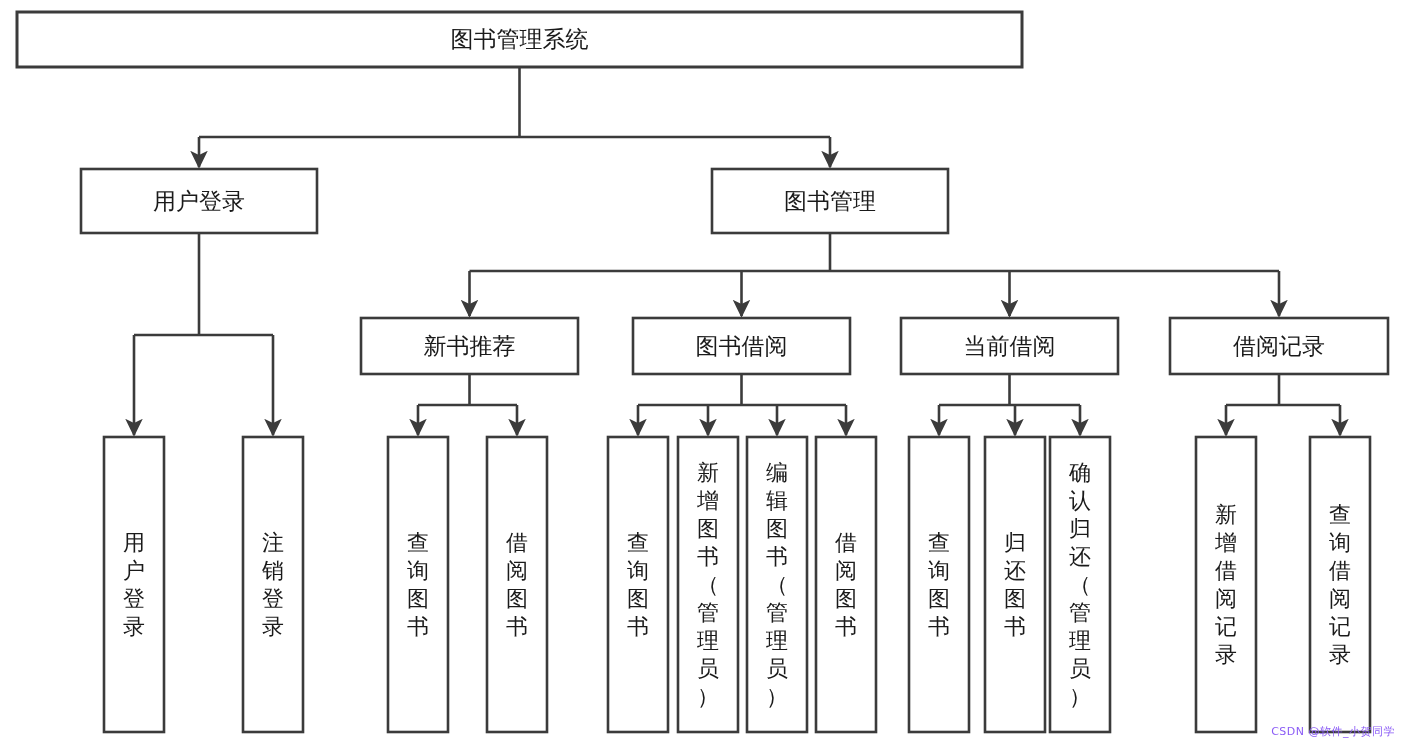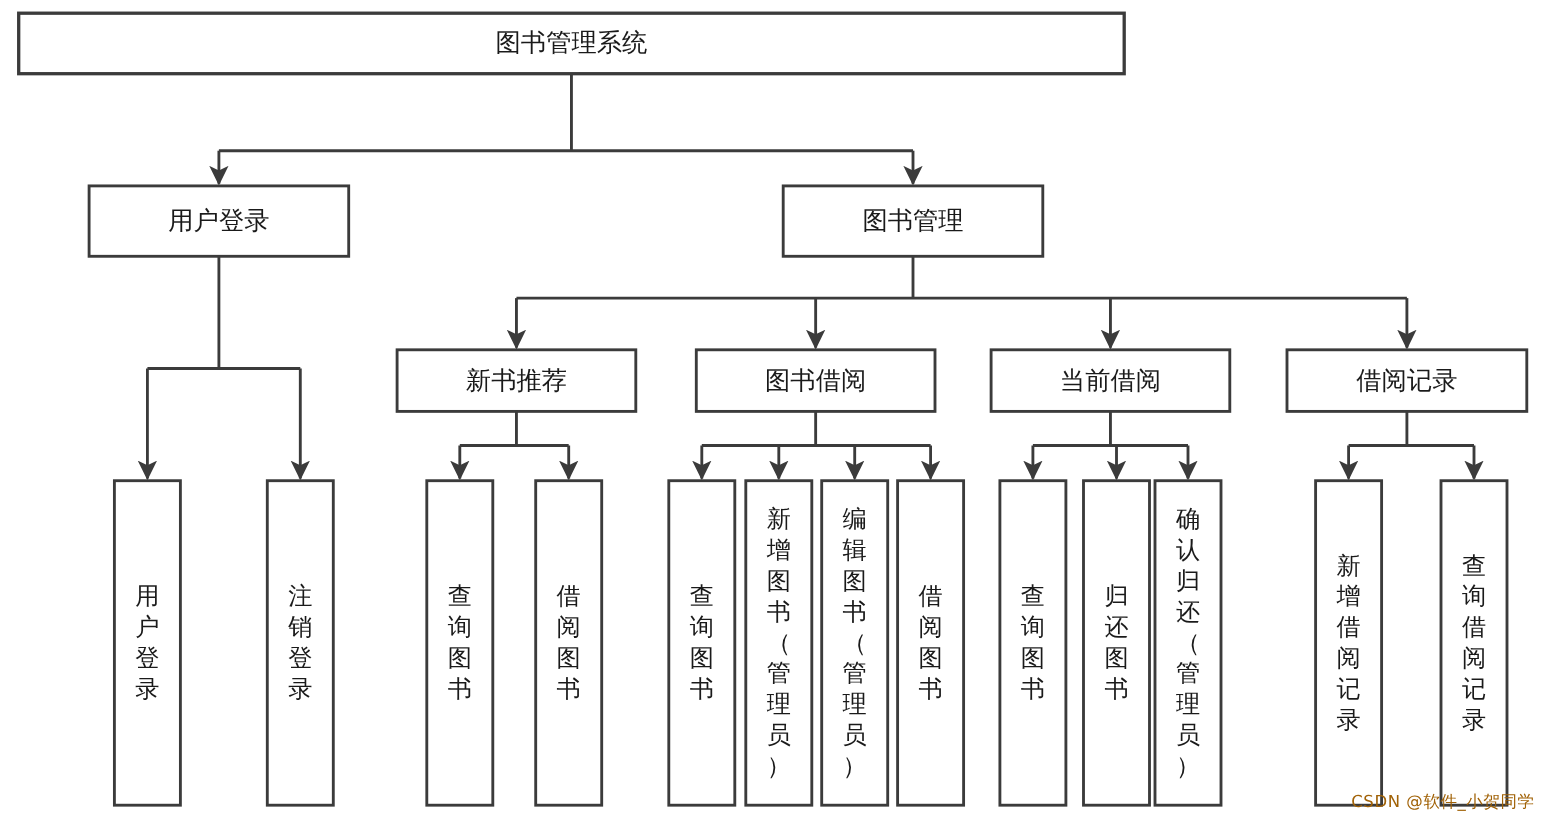--- a/index.html
+++ b/index.html
@@ -48,22 +48,22 @@
     dominant-baseline: middle;
   }
   .node-label.vertical {
     font-size: 22px;
     text-anchor: middle;
   }
   .watermark {
     position: absolute;
     right: 10px;
     bottom: 8px;
-    color: #a16207;
-    font-size: 15px;
+    color: #8b5cf6;
+    font-size: 11px;
     font-family: "DejaVu Sans", "Liberation Sans", sans-serif;
     letter-spacing: 0.5px;
     white-space: nowrap;
     user-select: none;
     margin-top: 44px;
   }
 </style>
 </head>
 <body>
 

